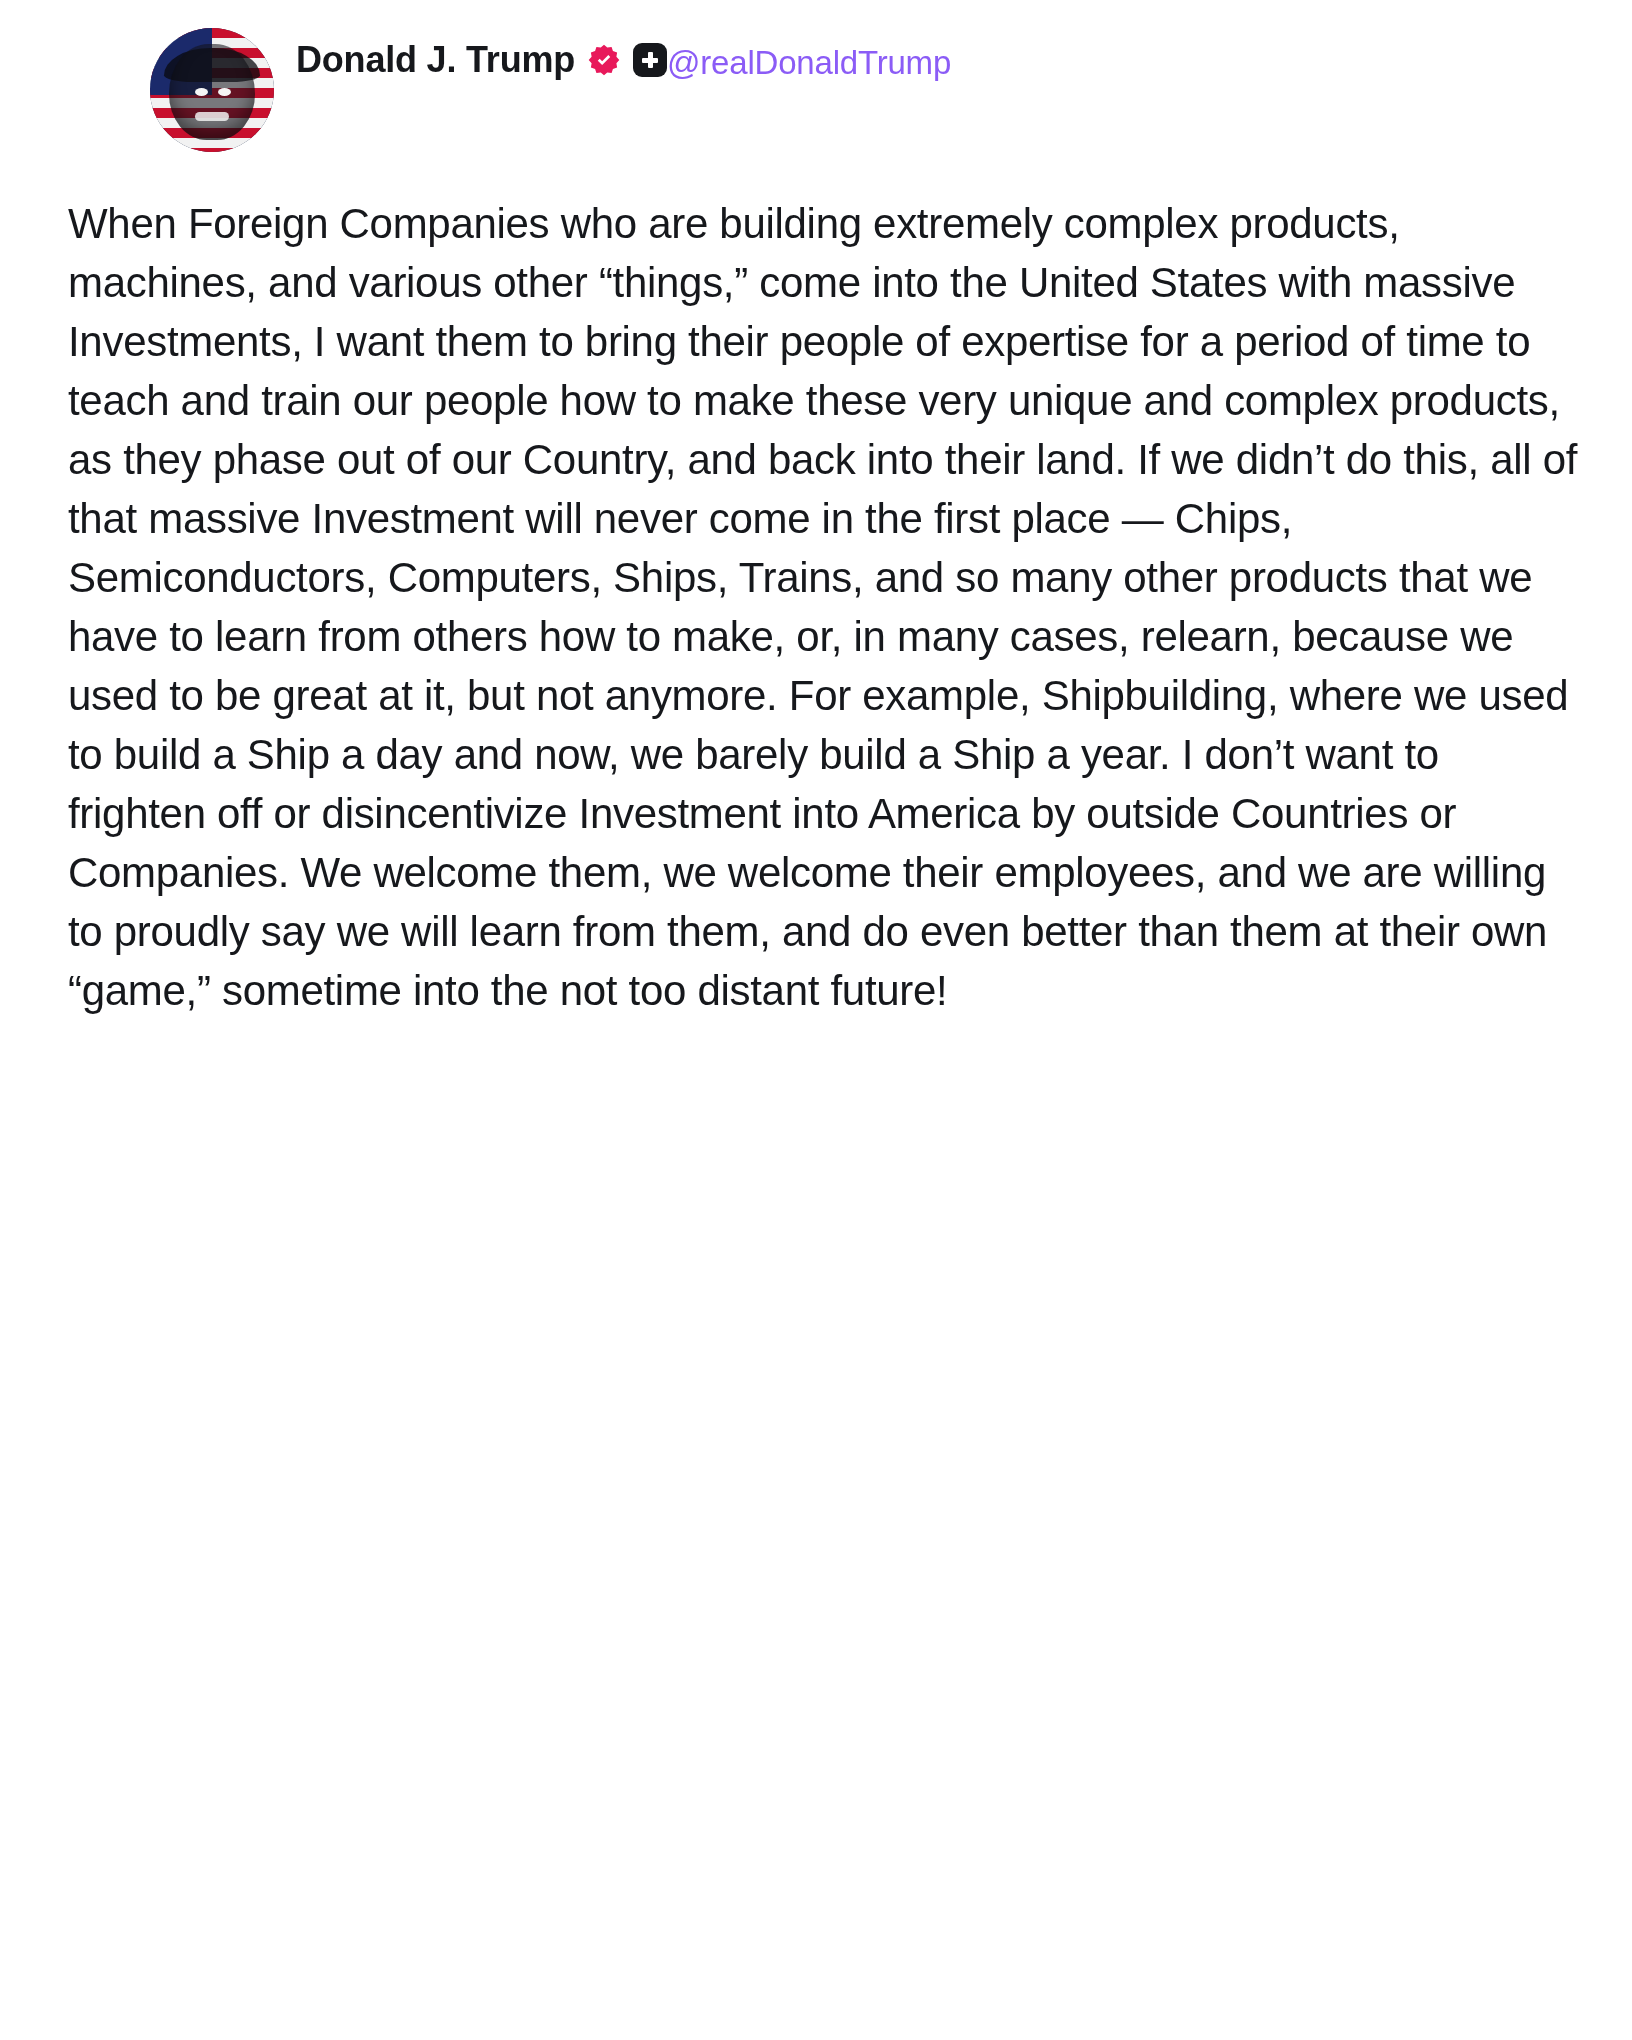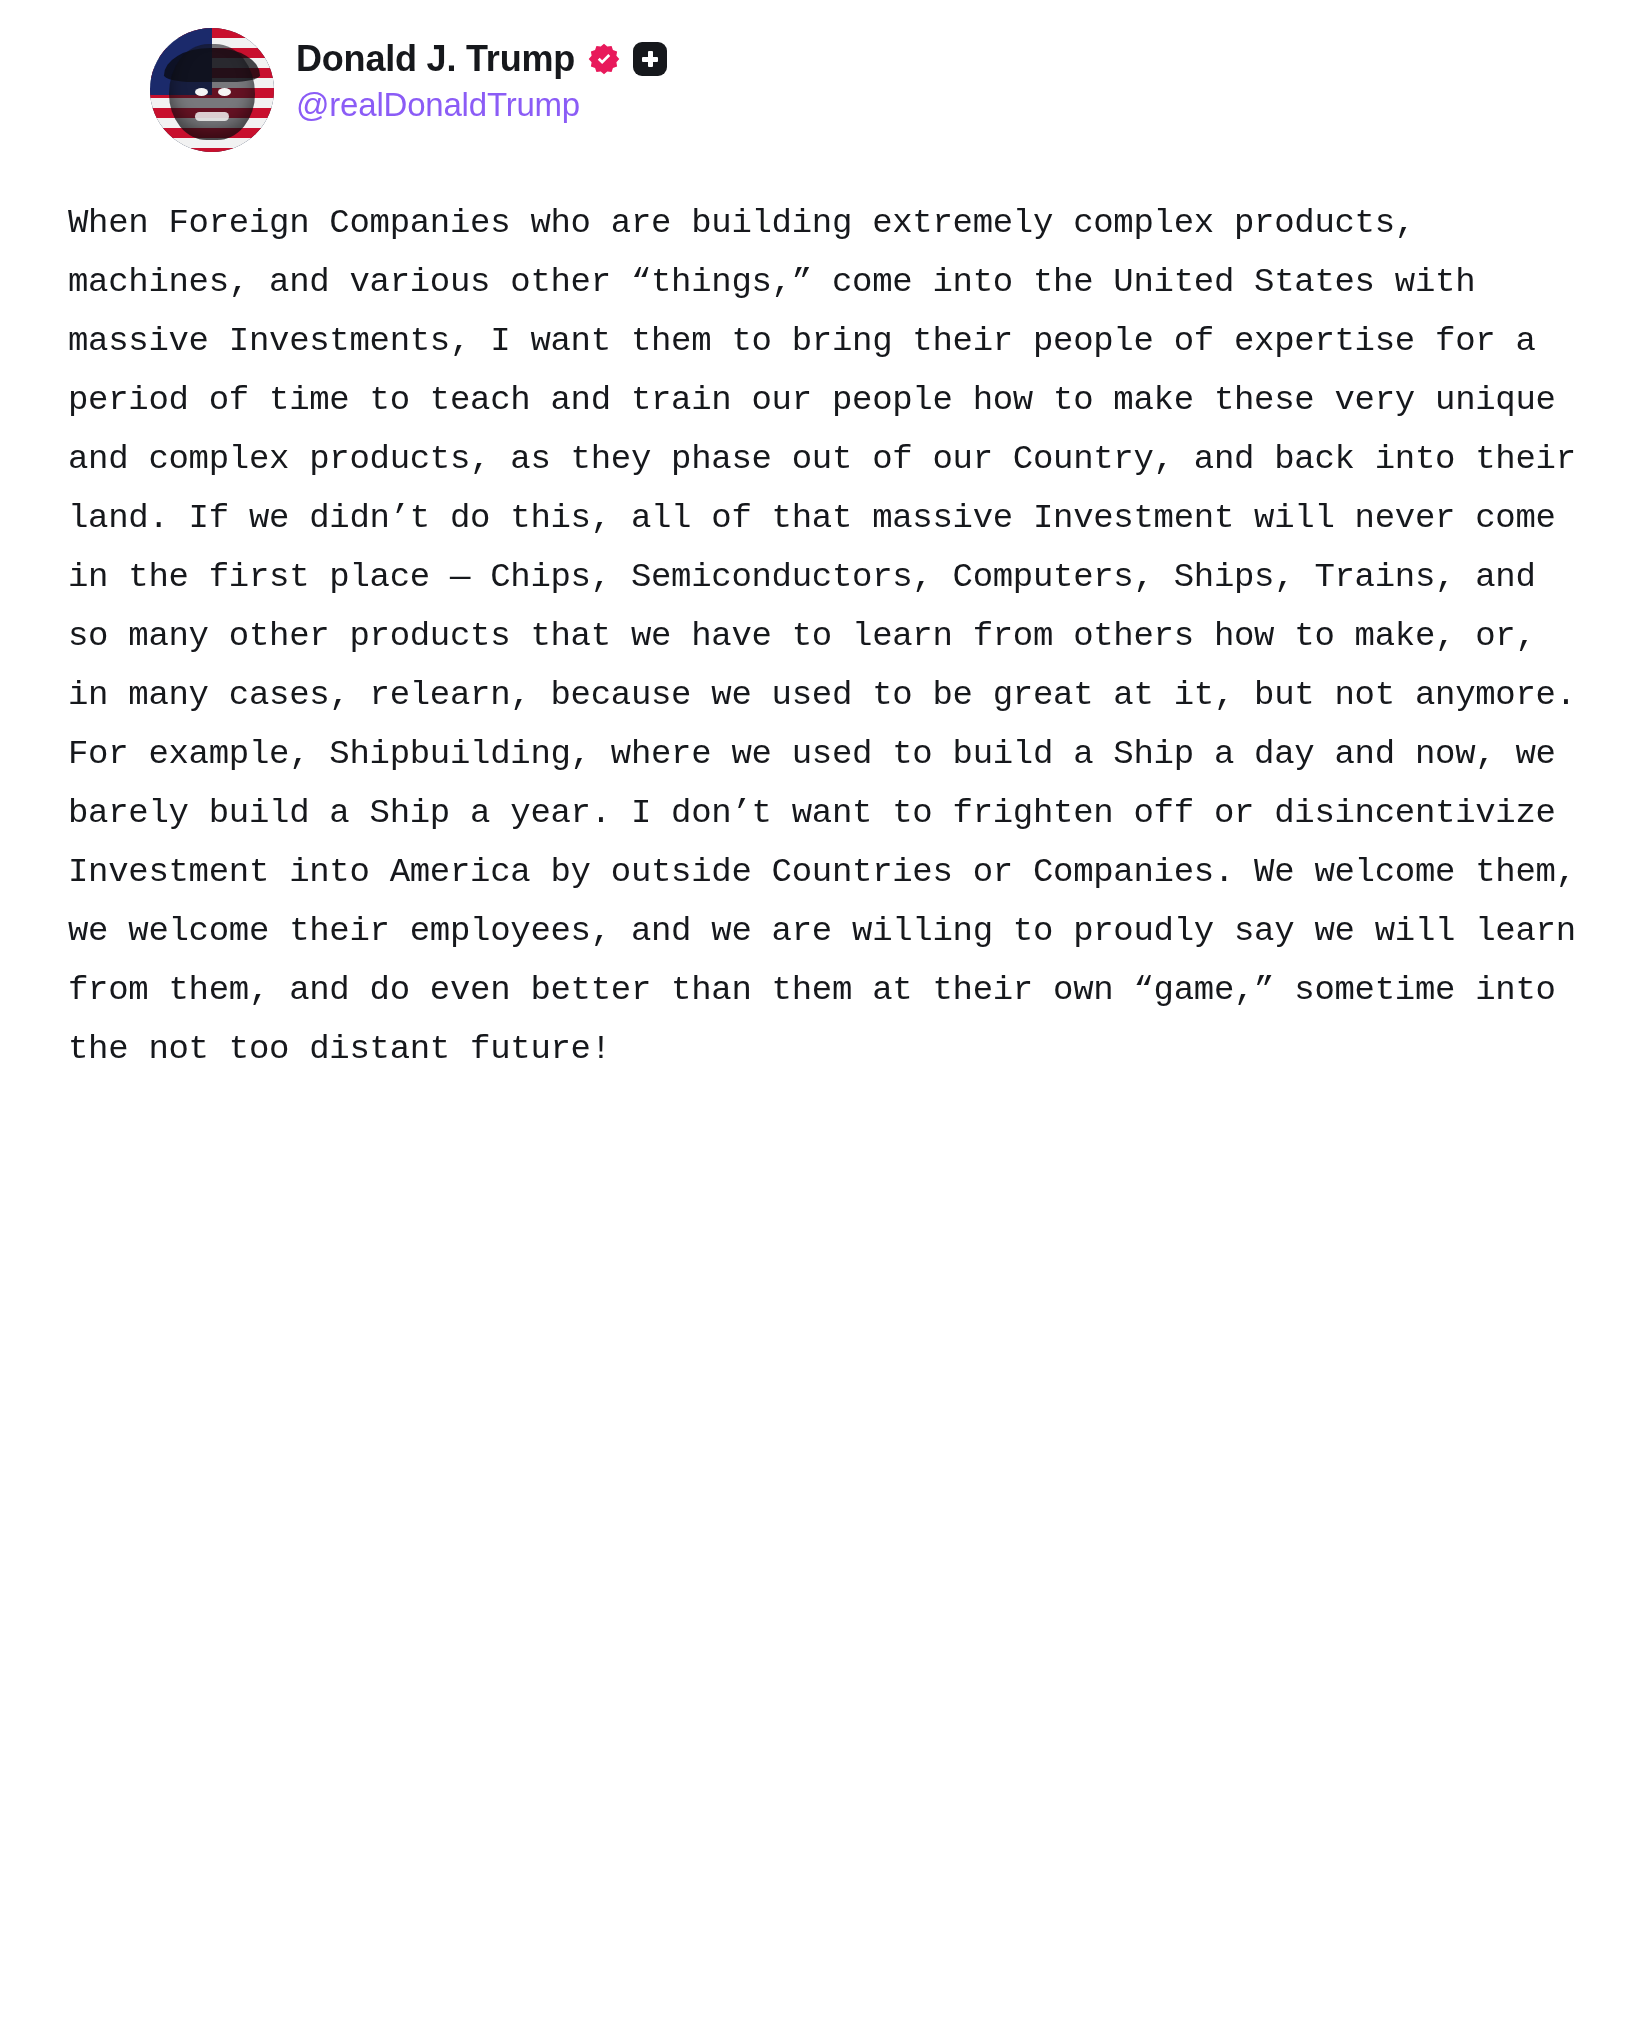--- a/index.html
+++ b/index.html
@@ -91,21 +91,20 @@
     top: 68%;
     transform: translateX(-50%);
     width: 34px;
     height: 9px;
     background: rgba(240,240,240,0.85);
     border-radius: 6px;
   }
 
   .identity {
     display: flex;
-    flex-direction: column;
     justify-content: flex-start;
     padding-top: 10px;
   }
   .name-row {
     display: flex;
     align-items: center;
     gap: 12px;
   }
   .display-name {
     font-size: 36px;
@@ -150,27 +149,26 @@
     margin-top: 6px;
     letter-spacing: -0.2px;
   }
 
   
   .post-body {
     margin-top: 42px;
     padding: 0 20px 0 34px;
   }
   .post-text {
-    font-size: 34px;
+    font-size: 42px;
     line-height: 59px;
     color: #16181c;
     letter-spacing: -0.3px;
     white-space: pre-wrap;
     word-wrap: break-word;
-    font-family: Liberation Mono, monospace;
   }
 </style>
 </head>
 <body>
 
 <div class="post">
 
   <div class="post-header">
 
     <div class="avatar">

